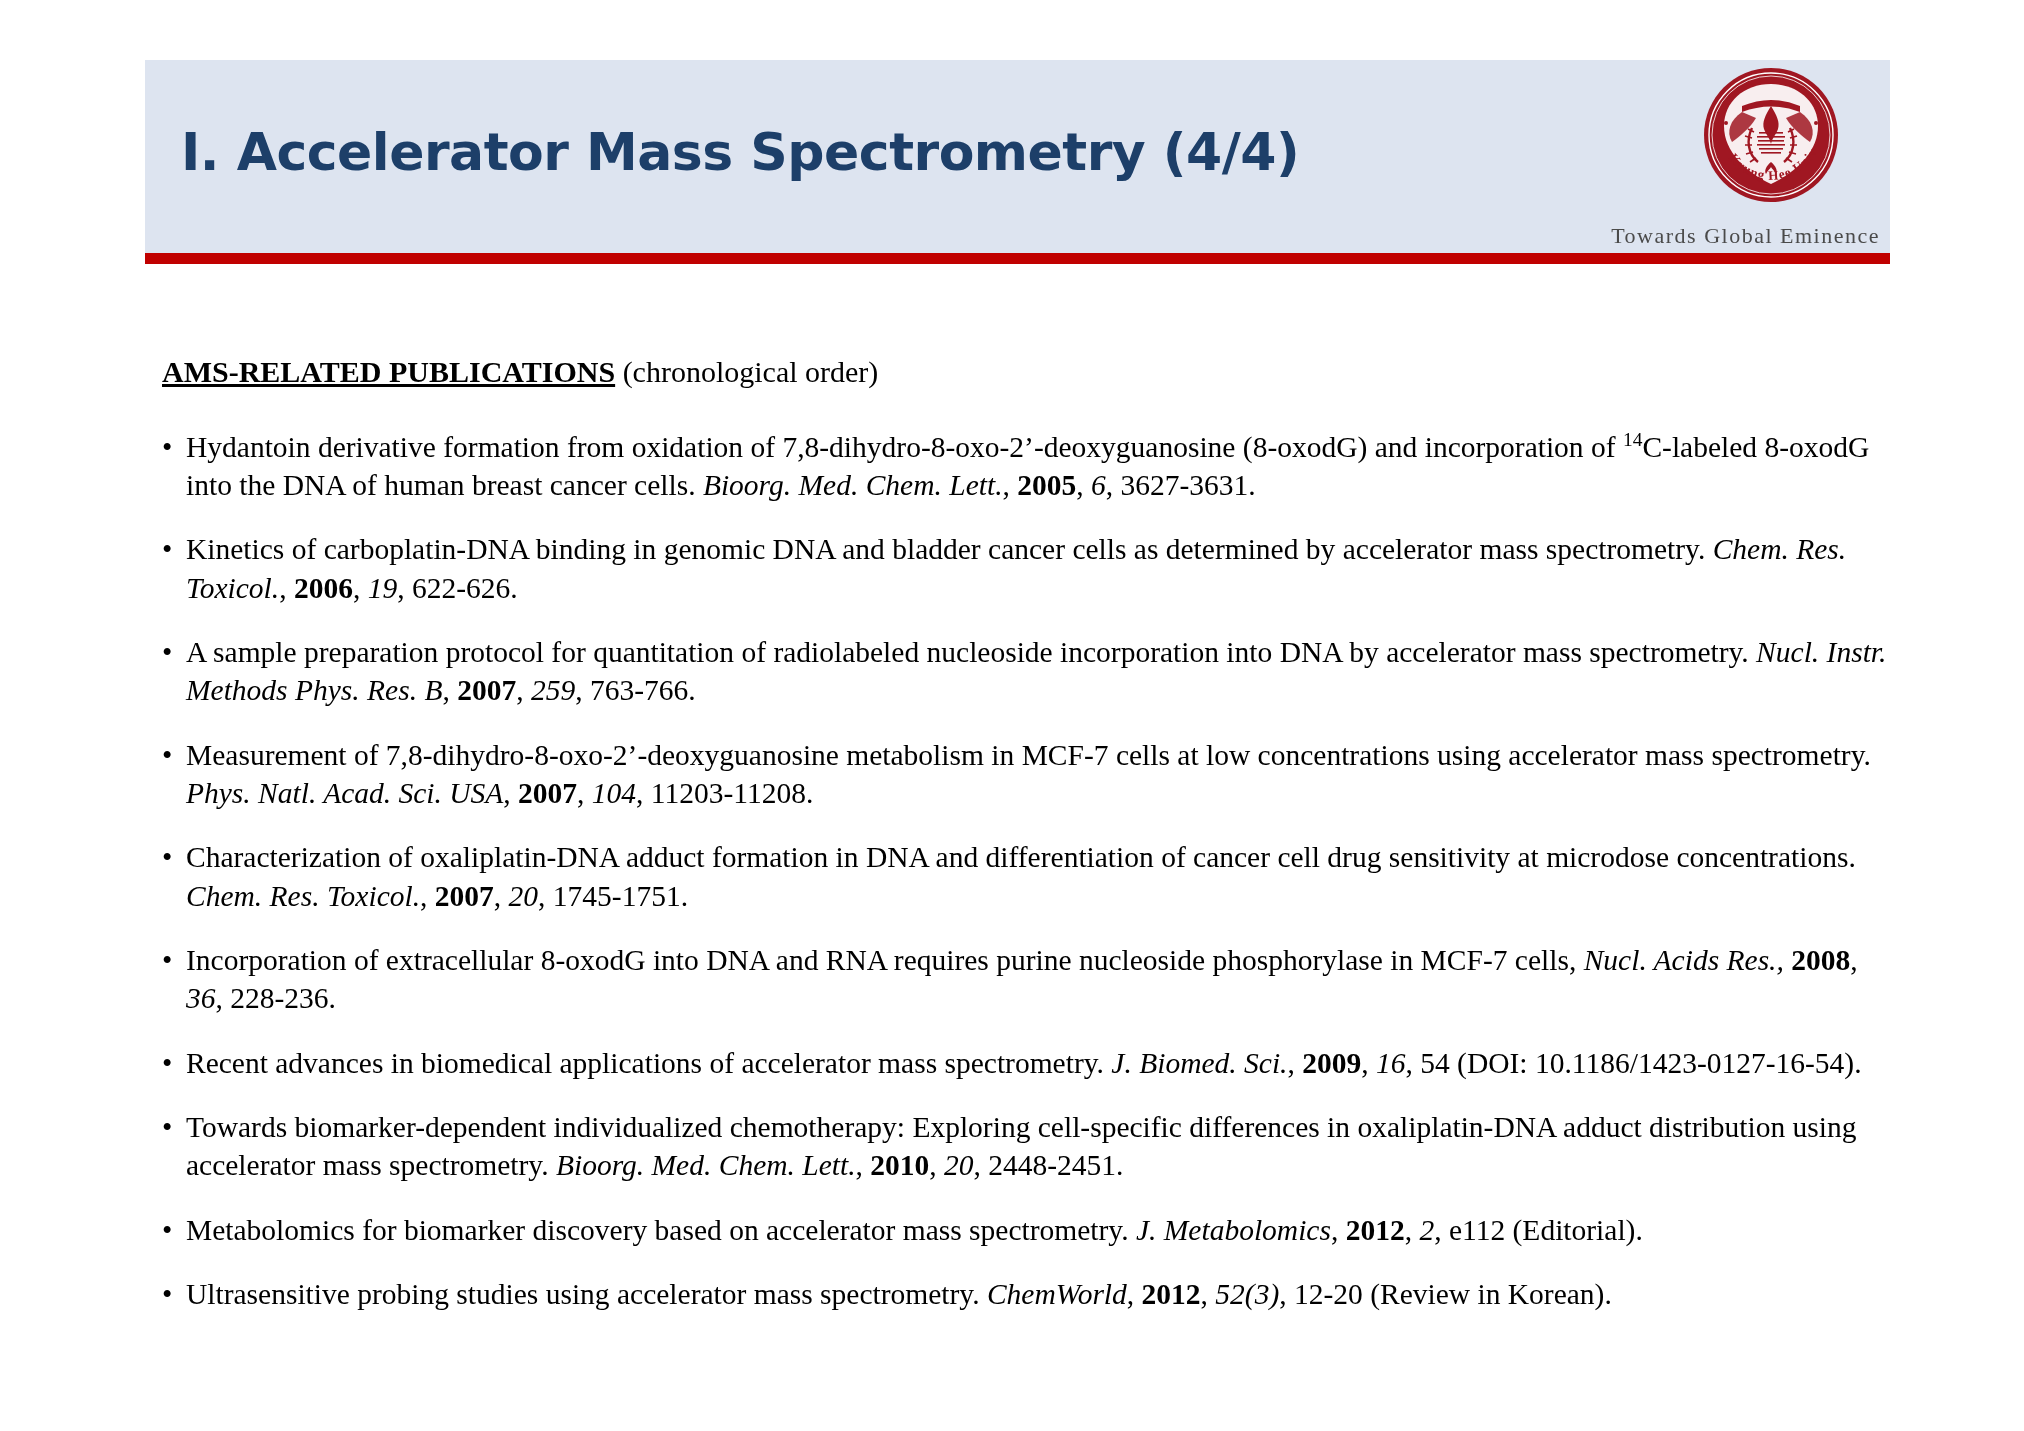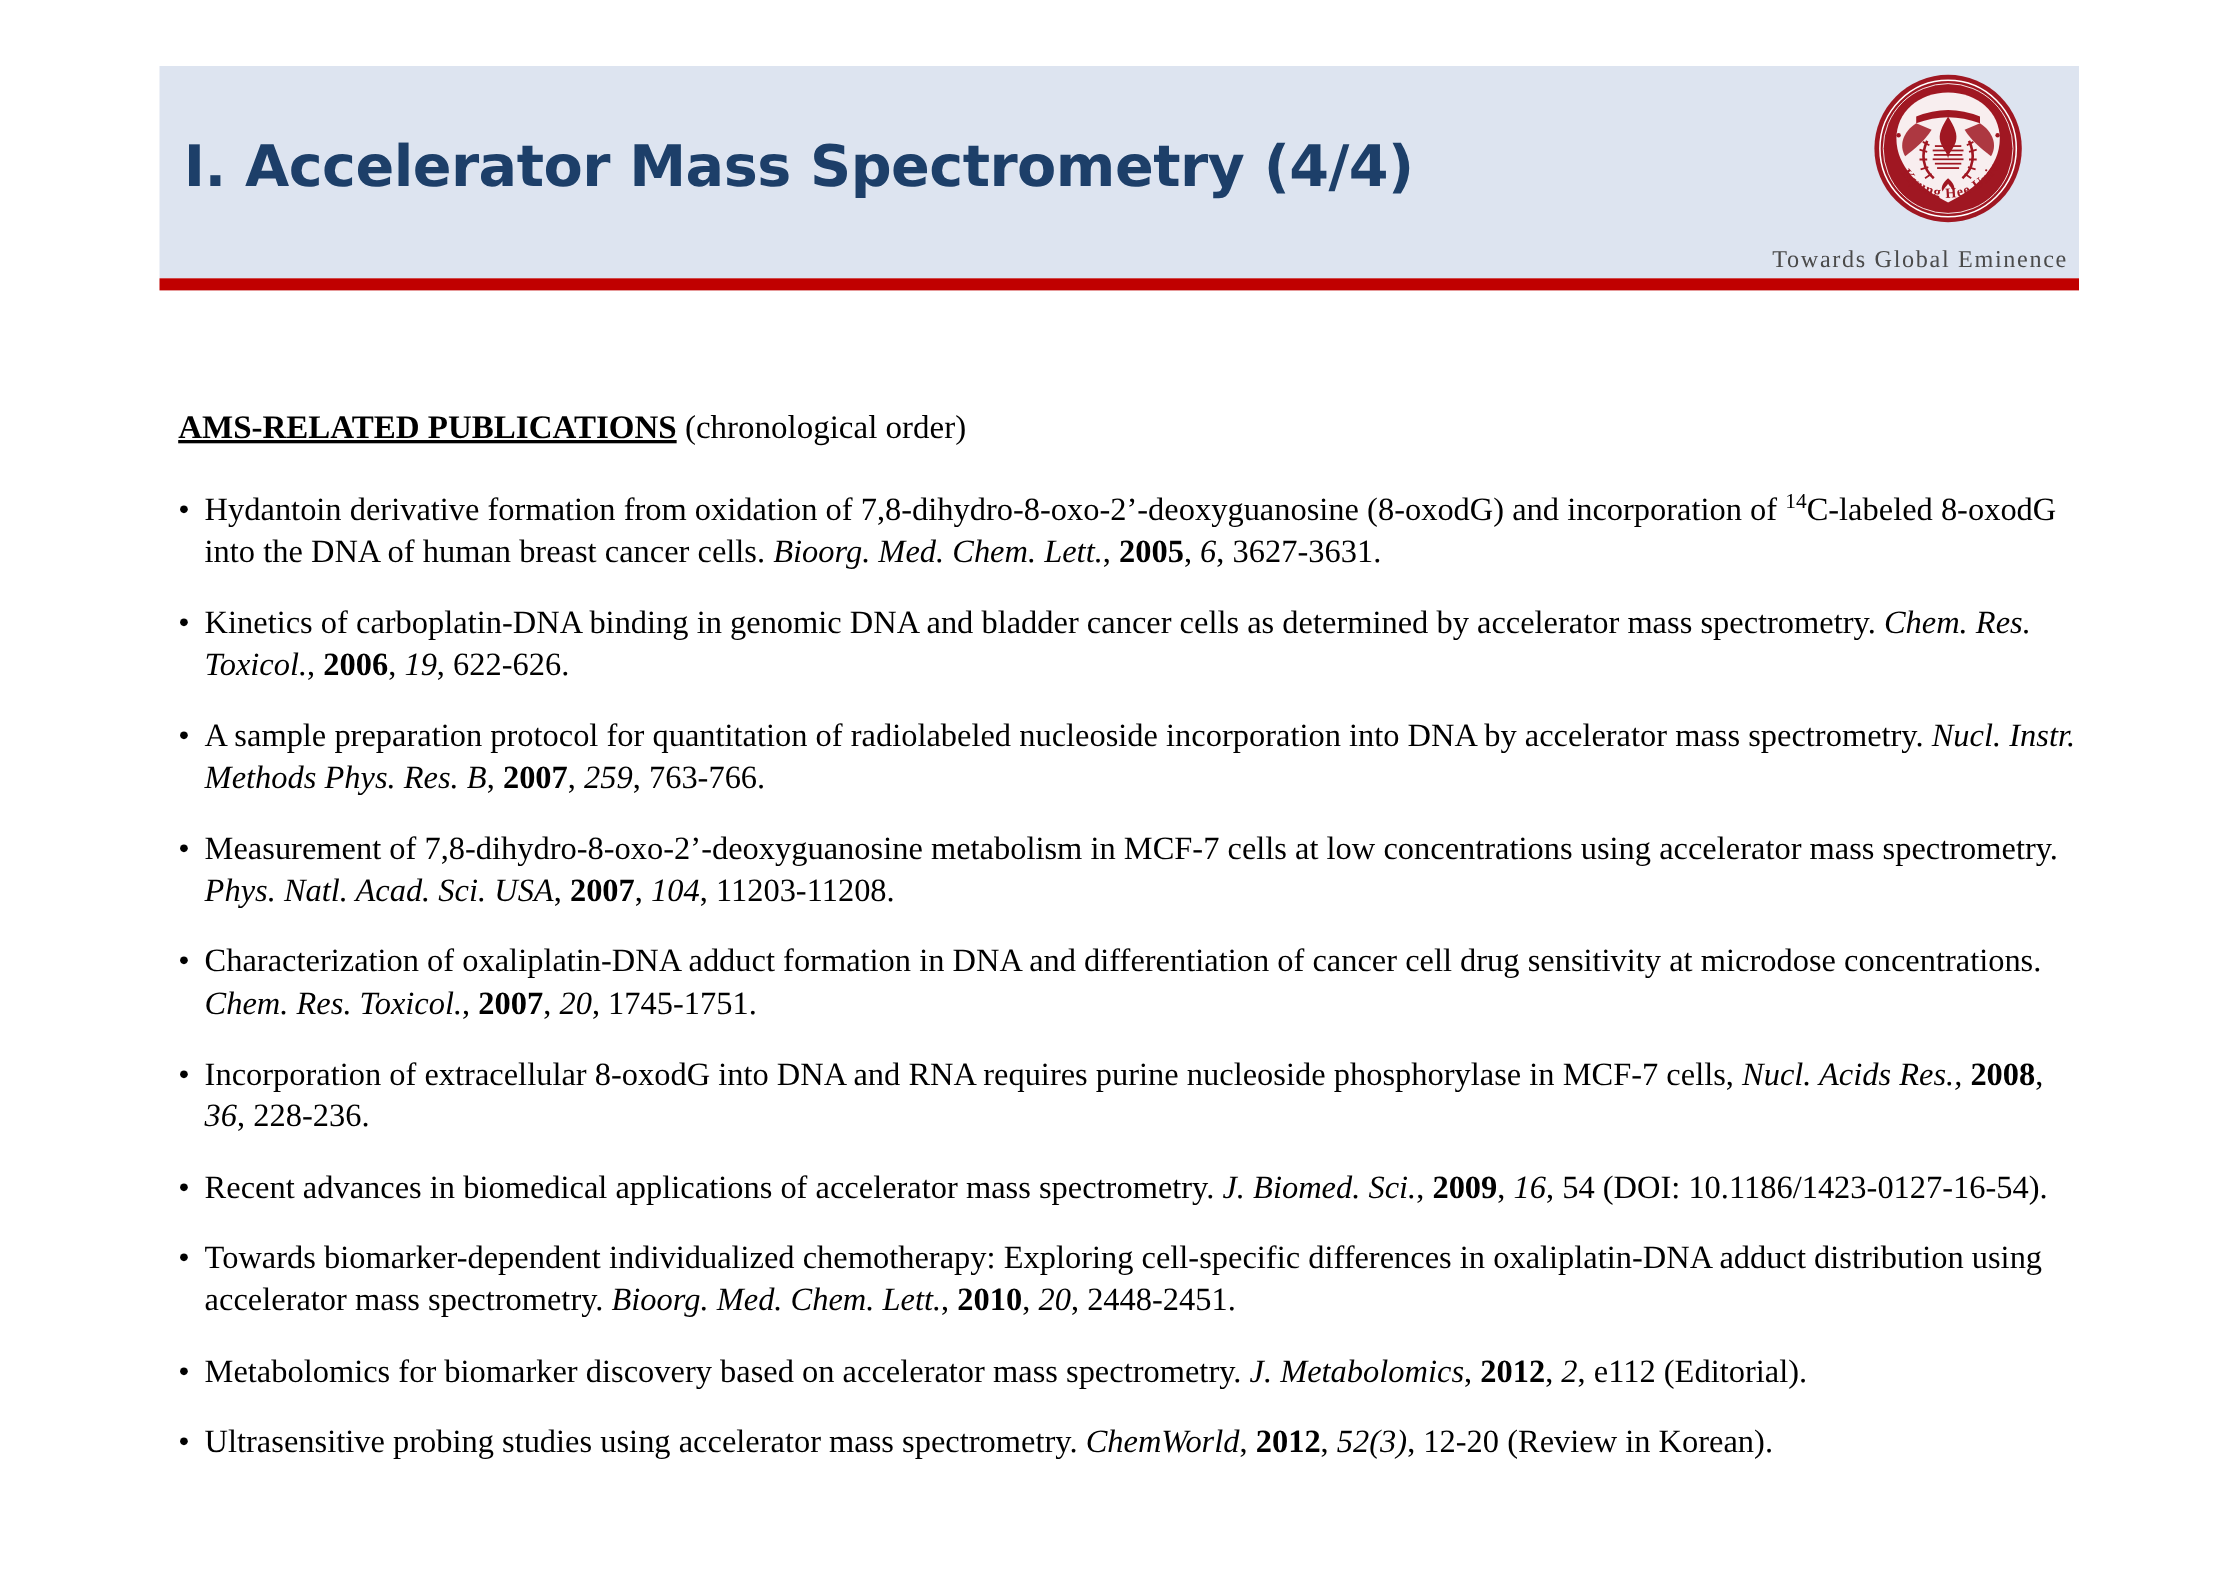--- a/index.html
+++ b/index.html
@@ -19,21 +19,21 @@
   .slide-header {
     position: absolute;
     left: 145px;
     top: 60px;
     width: 1745px;
     height: 193px;
     background: #dde4f0;
   }
   .header-title {
     position: absolute;
-    left: 22px;
+    left: 36px;
     top: 62px;
     font-family: "DejaVu Sans", "Liberation Sans", sans-serif;
     font-weight: bold;
     font-size: 52px;
     letter-spacing: -0.5px;
     color: #1d3f69;
     white-space: nowrap;
   }
   .header-tagline {
     position: absolute;
@@ -61,21 +61,21 @@
     top: 66px;
     width: 138px;
     height: 138px;
   }
   .seal svg { display: block; width: 138px; height: 138px; }
 
   
   .content {
     position: absolute;
     left: 162px;
-    top: 372px;
+    top: 355px;
     width: 1730px;
   }
   .section-heading {
     font-size: 30px;
     color: #000;
     margin: 0 0 38px 0;
     line-height: 1.15;
   }
   .section-heading .strong-underline {
     font-weight: bold;

